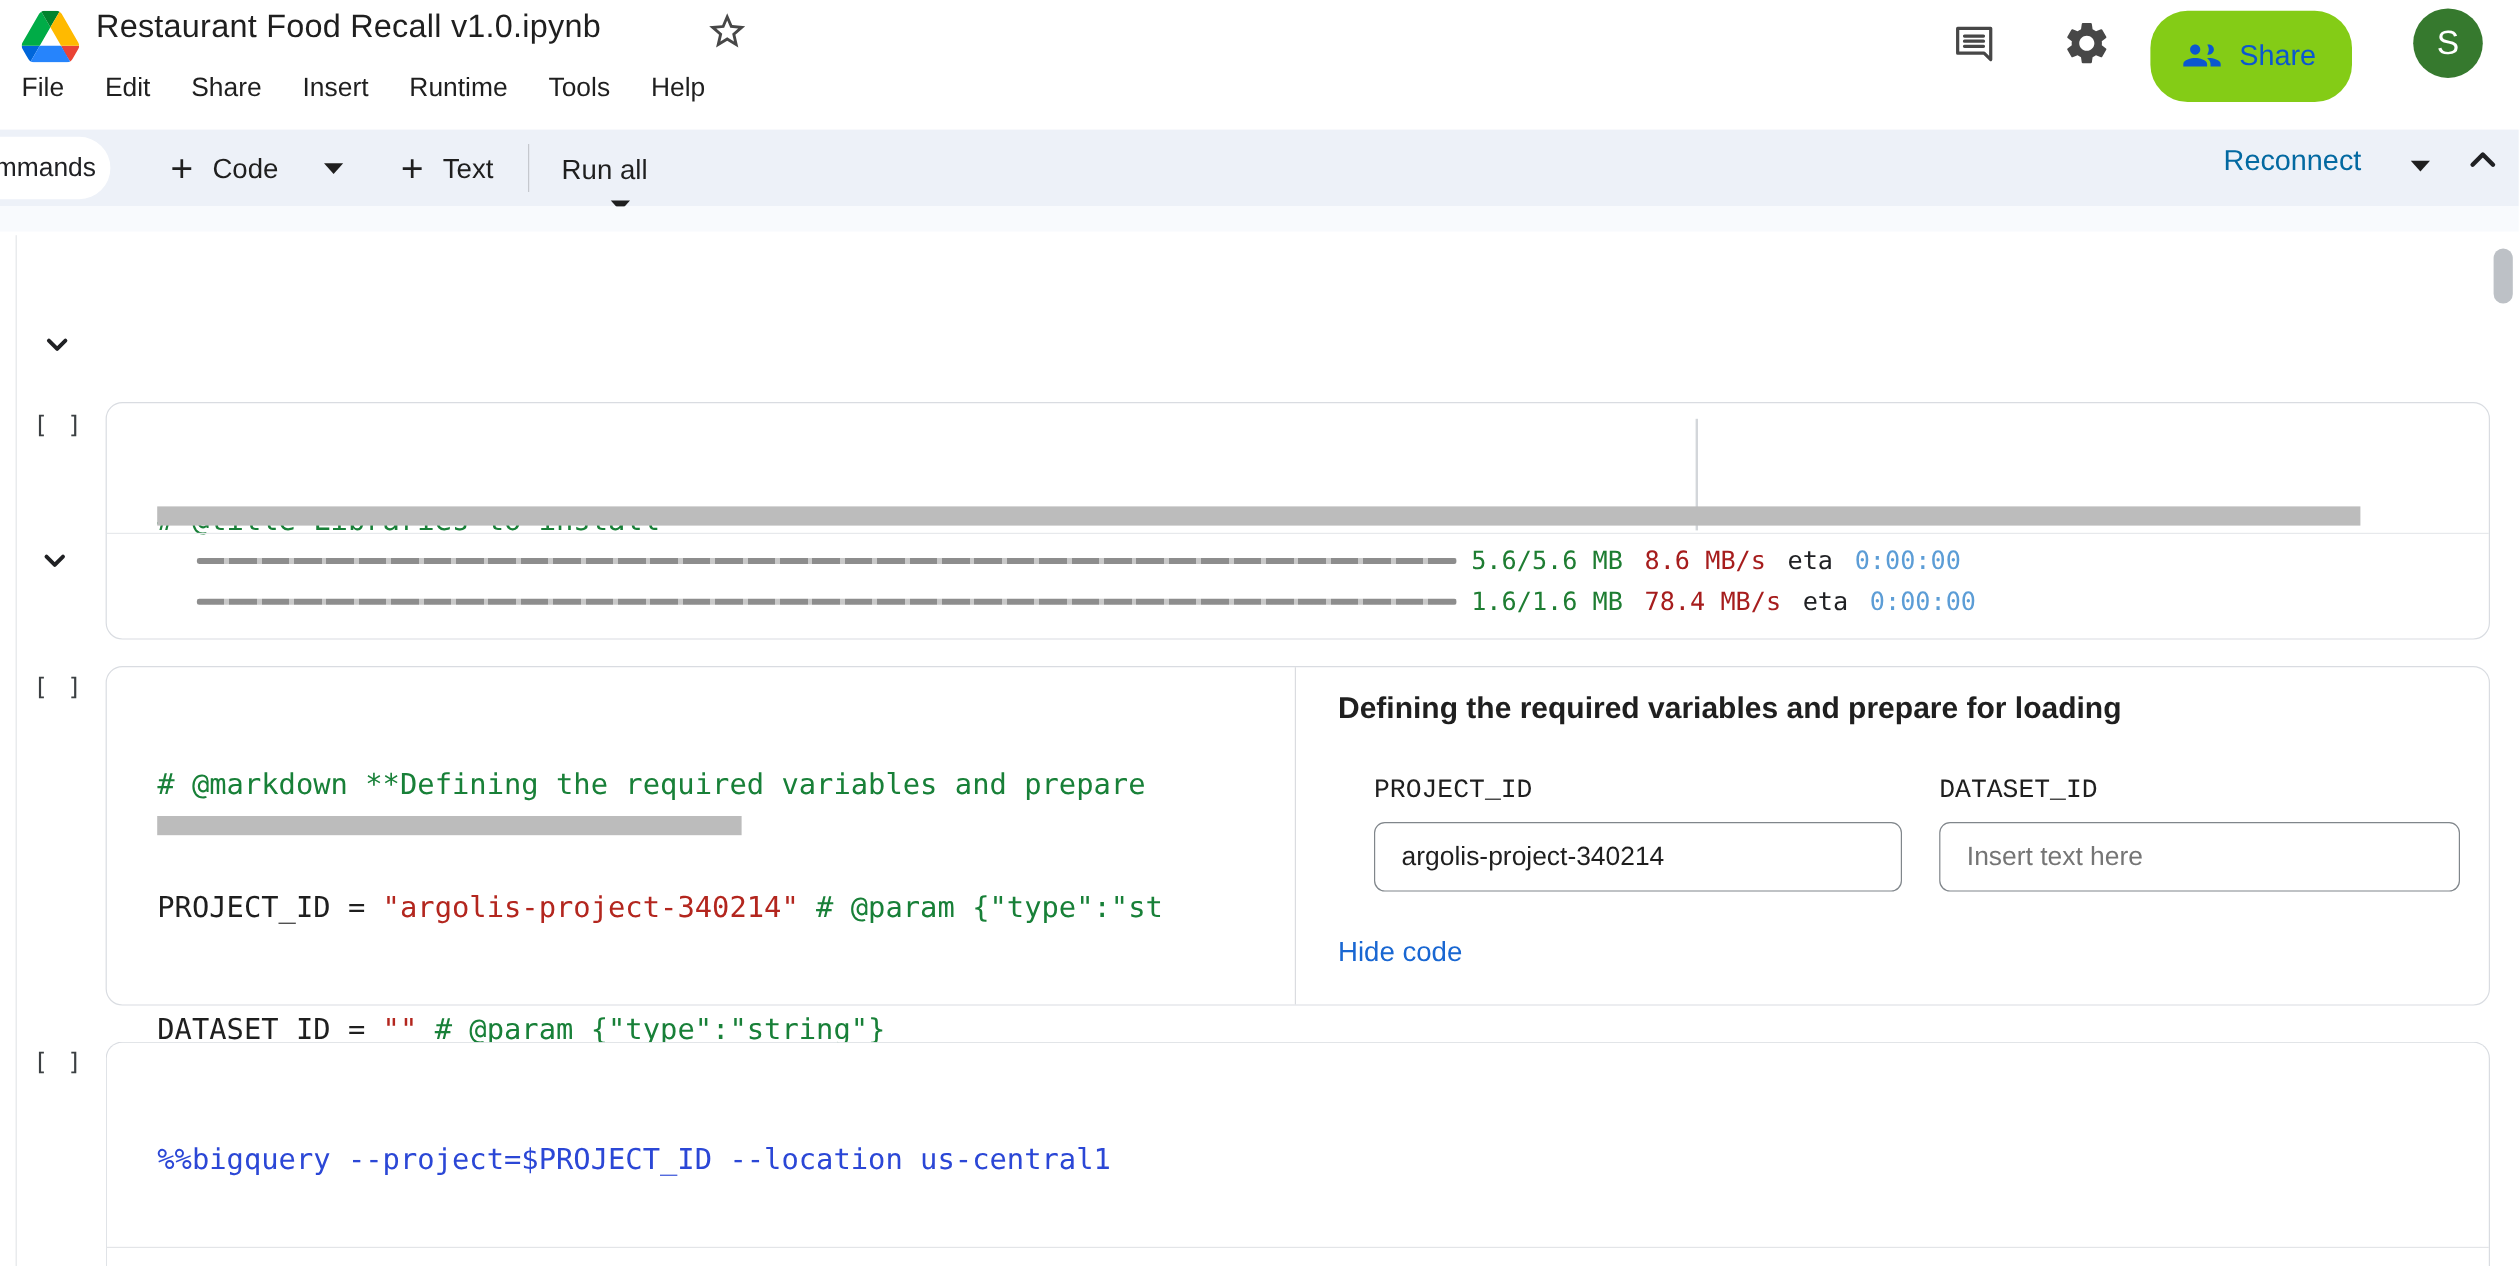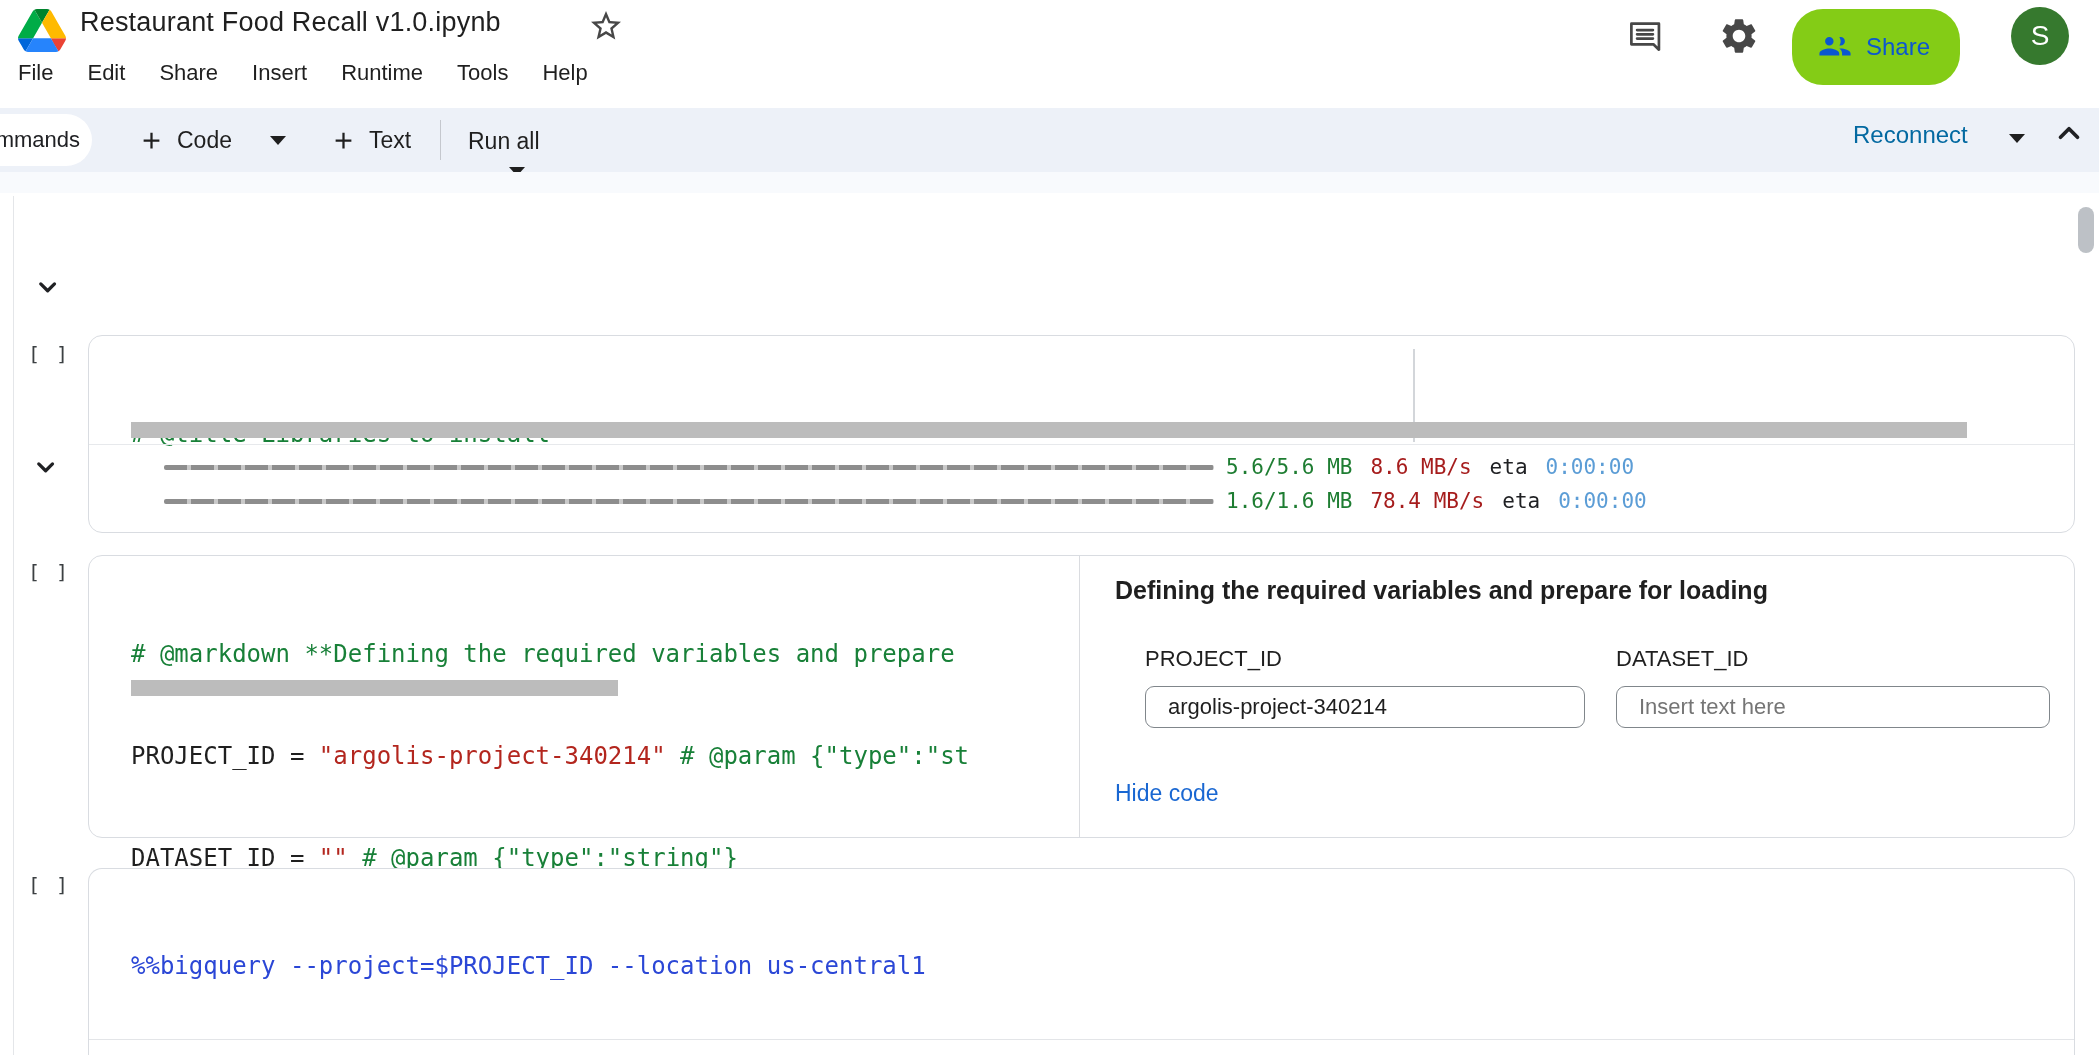--- a/index.html
+++ b/index.html
@@ -82,22 +82,22 @@
   .out-tok:first-of-type { margin-left:0; }
   .og { color:#1e7d32; } .or { color:#a61d1d; } .ob { color:#5c9dd6; } .ok { color:#202124; }
 
   .code-2 { top:13px; width:946px; overflow:hidden; }
   .hscroll-2 { left:42px; top:124px; width:487px; }
   .pane-divider { position:absolute; left:990px; top:0; width:1px; height:100%; background:#dadce0; }
   .form-pane { position:absolute; left:991px; top:0; right:0; bottom:0; }
   .form-title { position:absolute; left:35px; top:20px; font-size:25px; font-weight:700; color:#1f1f1f; white-space:nowrap; }
   .field { position:absolute; top:90px; }
   .field-1 { left:65px; } .field-2 { left:536px; }
-  .field label { display:block; font-size:22px; font-weight:500; color:#1f1f1f; margin-bottom:14px; }
-  .field input { display:block; height:42px; border:1px solid #80868b; border-radius:9px;
+  .field label { display:block; font-size:22px; font-weight:500; color:#1f1f1f; margin-bottom:14px;font-family:Liberation Mono, monospace; }
+  .field input { display:block; height:58px; border:1px solid #80868b; border-radius:9px;
     font-size:22px; color:#1f1f1f; padding:0 22px; font-family:"Liberation Sans", sans-serif; background:#fff; }
   .field-1 input { width:440px; } .field-2 input { width:434px; }
   .field input::placeholder { color:#757575; }
   .hide-code { position:absolute; left:35px; top:224px; font-size:23px; font-weight:500; color:#1967d2;
     background:none; border:none; cursor:pointer; }
 
   .code-3 { top:12px; }
   .cell3-divider { position:absolute; left:0; top:170px; width:100%; height:1px; background:#e3e5e8; }
 
   svg.stroke-ic { fill:none; stroke:#474747; stroke-width:1.7; stroke-linejoin:round; stroke-linecap:round; }

